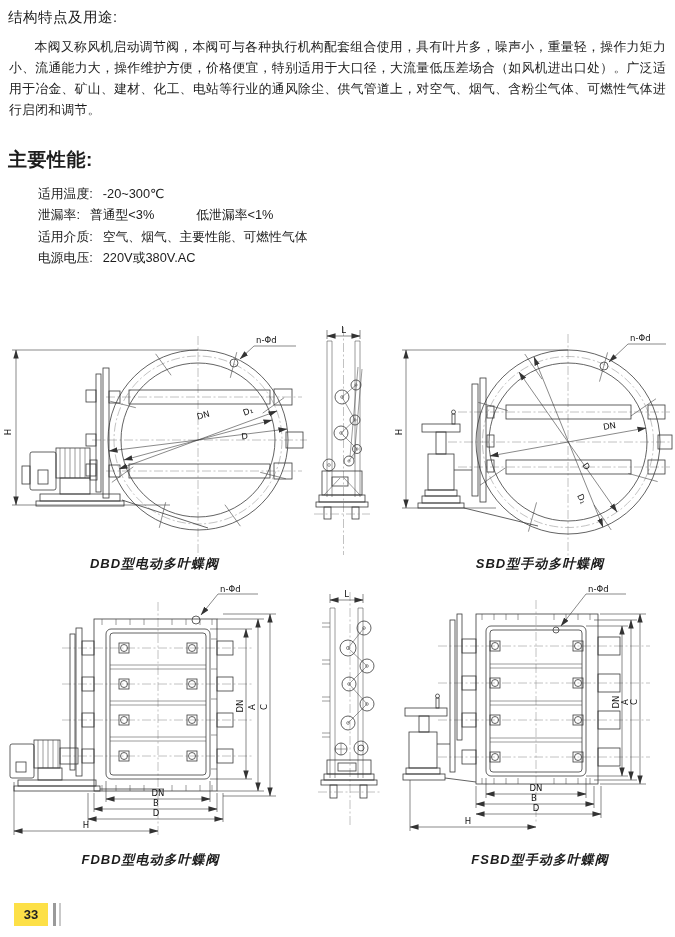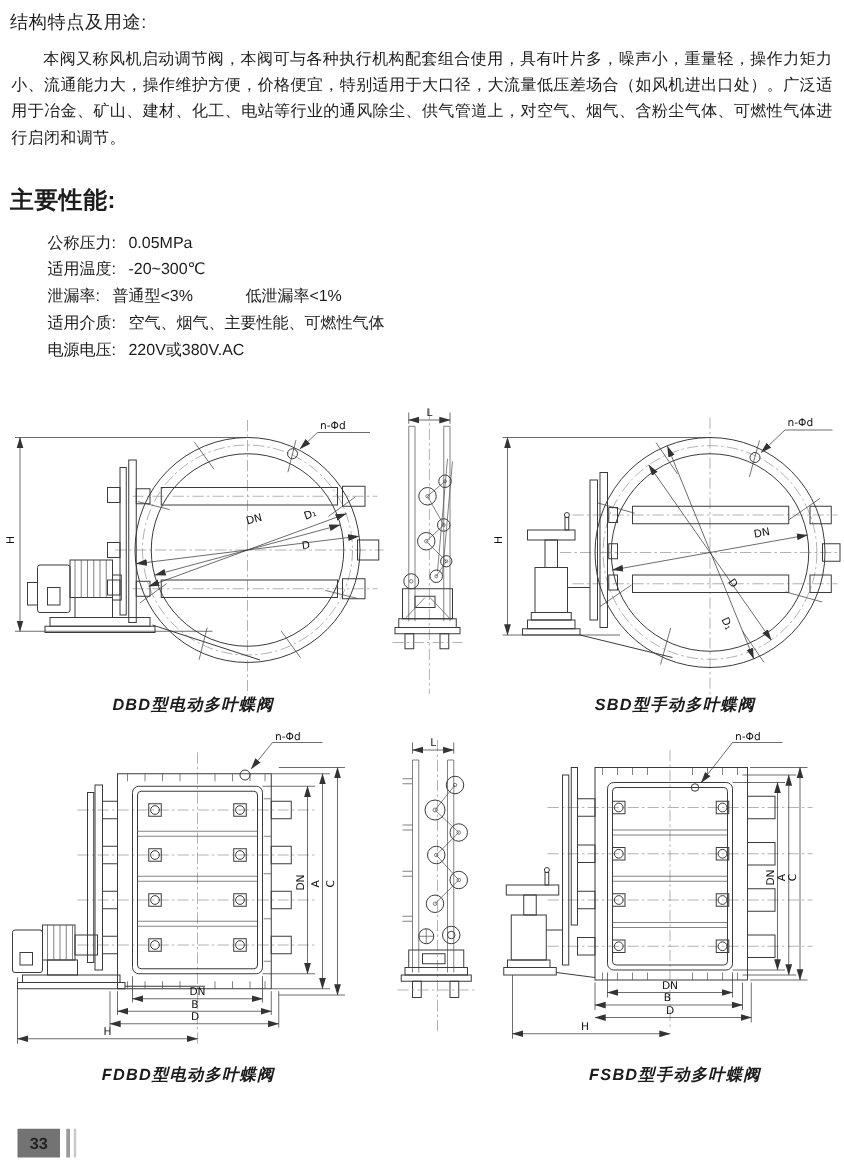--- a/index.html
+++ b/index.html
@@ -16,21 +16,21 @@
   .model-note{font-size:14.5px;font-weight:bold;margin:0 0 0 8px;padding-top:20px;letter-spacing:.5px;}
   .diagram-area{position:absolute;left:0;top:322px;width:675px;height:615px;}
   svg.diag{position:absolute;overflow:visible;}
   .caption{position:absolute;font-size:13px;font-weight:bold;text-align:center;letter-spacing:1px;font-style:italic;}
   
   .ln{stroke:#3b3b3b;stroke-width:.8;fill:none;}
   .lt{stroke:#4a4a4a;stroke-width:.55;fill:none;}
   .cl{stroke:#8f8f8f;stroke-width:.55;fill:none;stroke-dasharray:9 2.5 2 2.5;}
   .dim{stroke:#3b3b3b;stroke-width:.6;fill:none;}
   .lbl{font:8.5px "DejaVu Sans",sans-serif;fill:#111;}
-  .footer-num{position:absolute;left:14px;top:903px;width:34px;height:23px;background:#737373;
+  .footer-num{position:absolute;left:14px;top:903px;width:34px;height:23px;background:#fde047;
       display:flex;align-items:center;justify-content:center;font-size:13px;font-weight:bold;color:#222;}
   .footer-bars{position:absolute;left:53px;top:903px;width:3px;height:23px;
       border-left:3px solid #9a9a9a;border-right:2px solid #c9c9c9;}
 </style>
 </head>
 <body>
 
 <svg width="0" height="0" style="position:absolute" aria-hidden="true">
   <defs>
     <marker id="ah" viewBox="0 0 10 6" refX="9.5" refY="3" markerWidth="9" markerHeight="6" orient="auto-start-reverse" markerUnits="userSpaceOnUse">
@@ -39,23 +39,20 @@
   </defs>
 </svg>
 
 <div>
 
   <div class="h1">结构特点及用途:</div>
   <p class="body-text">本阀又称风机启动调节阀，本阀可与各种执行机构配套组合使用，具有叶片多，噪声小，重量轻，操作力矩力小、流通能力大，操作维护方便，价格便宜，特别适用于大口径，大流量低压差场合（如风机进出口处）。广泛适用于冶金、矿山、建材、化工、电站等行业的通风除尘、供气管道上，对空气、烟气、含粉尘气体、可燃性气体进行启闭和调节。</p>
 
   <div class="h2">主要性能:</div>
   <div class="specs">
-    <div class="spec-row">
-      <span class="spec-label">公称压力:</span><span class="spec-value">0.05MPa</span>
-    </div>
     <div class="spec-row">
       <span class="spec-label">适用温度:</span><span class="spec-value">-20~300℃</span>
     </div>
     <div class="spec-row">
       <span class="spec-label">泄漏率:</span><span class="spec-value">普通型&lt;3%</span><span class="spec-value spec-value-2">低泄漏率&lt;1%</span>
     </div>
     <div class="spec-row">
       <span class="spec-label">适用介质:</span><span class="spec-value">空气、烟气、主要性能、可燃性气体</span>
     </div>
     <div class="spec-row">

